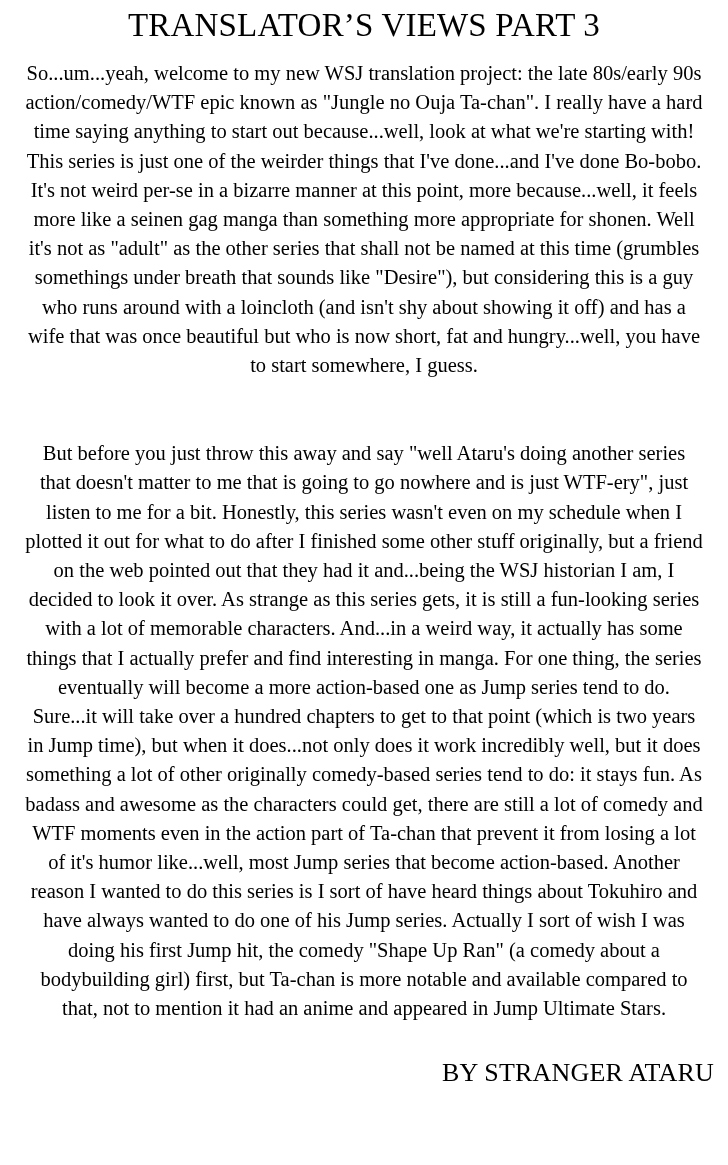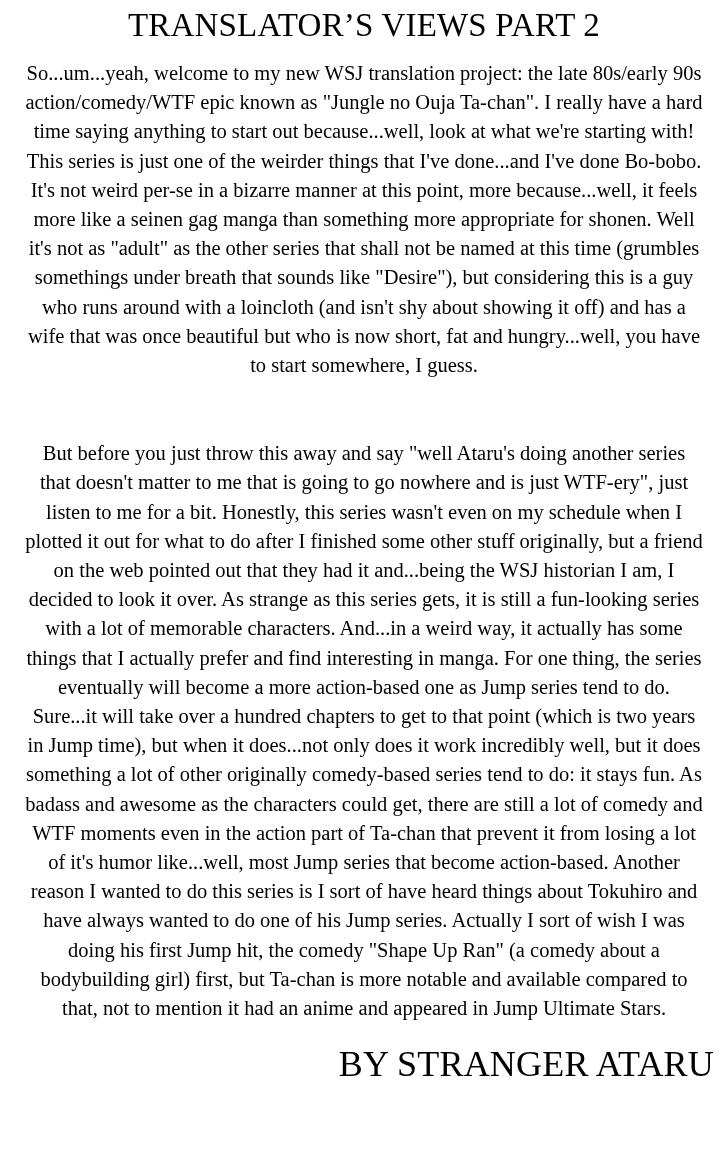--- a/index.html
+++ b/index.html
@@ -37,34 +37,34 @@
     line-height: 29.2px;
     margin: 15px;
     padding: 0 2px;
     font-family: "Liberation Serif", "DejaVu Serif", serif;
   }
   .para-gap {
     height: 29px;
   }
   .byline {
     text-align: right;
-    font-size: 36px;
+    font-size: 26px;
     line-height: 36px;
-    margin-top: 23px;
+    margin-top: 32px;
     padding-right: 6px;
     letter-spacing: 0.2px;
     font-family: "Liberation Serif", "DejaVu Serif", serif;
   }
 </style>
 </head>
 <body>
 
 <div class="page">
 
-  <h1 class="doc-title">TRANSLATOR’S VIEWS PART 2</h1>
+  <h1 class="doc-title">TRANSLATOR’S VIEWS PART 3</h1>
 
   <p class="body-text">So...um...yeah, welcome to my new WSJ translation project: the late 80s/early 90s action/comedy/WTF epic known as "Jungle no Ouja Ta-chan". I really have a hard time saying anything to start out because...well, look at what we're starting with! This series is just one of the weirder things that I've done...and I've done Bo-bobo. It's not weird per-se in a bizarre manner at this point, more because...well, it feels more like a seinen gag manga than something more appropriate for shonen. Well it's not as "adult" as the other series that shall not be named at this time (grumbles somethings under breath that sounds like "Desire"), but considering this is a guy who runs around with a loincloth (and isn't shy about showing it off) and has a wife that was once beautiful but who is now short, fat and hungry...well, you have to start somewhere, I guess.</p>
 
   <div class="para-gap"></div>
 
   <p class="body-text">But before you just throw this away and say "well Ataru's doing another series that doesn't matter to me that is going to go nowhere and is just WTF-ery", just listen to me for a bit. Honestly, this series wasn't even on my schedule when I plotted it out for what to do after I finished some other stuff originally, but a friend on the web pointed out that they had it and...being the WSJ historian I am, I decided to look it over. As strange as this series gets, it is still a fun-looking series with a lot of memorable characters. And...in a weird way, it actually has some things that I actually prefer and find interesting in manga. For one thing, the series eventually will become a more action-based one as Jump series tend to do. Sure...it will take over a hundred chapters to get to that point (which is two years in Jump time), but when it does...not only does it work incredibly well, but it does something a lot of other originally comedy-based series tend to do: it stays fun. As badass and awesome as the characters could get, there are still a lot of comedy and WTF moments even in the action part of Ta-chan that prevent it from losing a lot of it's humor like...well, most Jump series that become action-based. Another reason I wanted to do this series is I sort of have heard things about Tokuhiro and have always wanted to do one of his Jump series. Actually I sort of wish I was doing his first Jump hit, the comedy "Shape Up Ran" (a comedy about a bodybuilding girl) first, but Ta-chan is more notable and available compared to that, not to mention it had an anime and appeared in Jump Ultimate Stars.</p>
 
   <div class="byline">BY STRANGER ATARU</div>
 
 </div>

